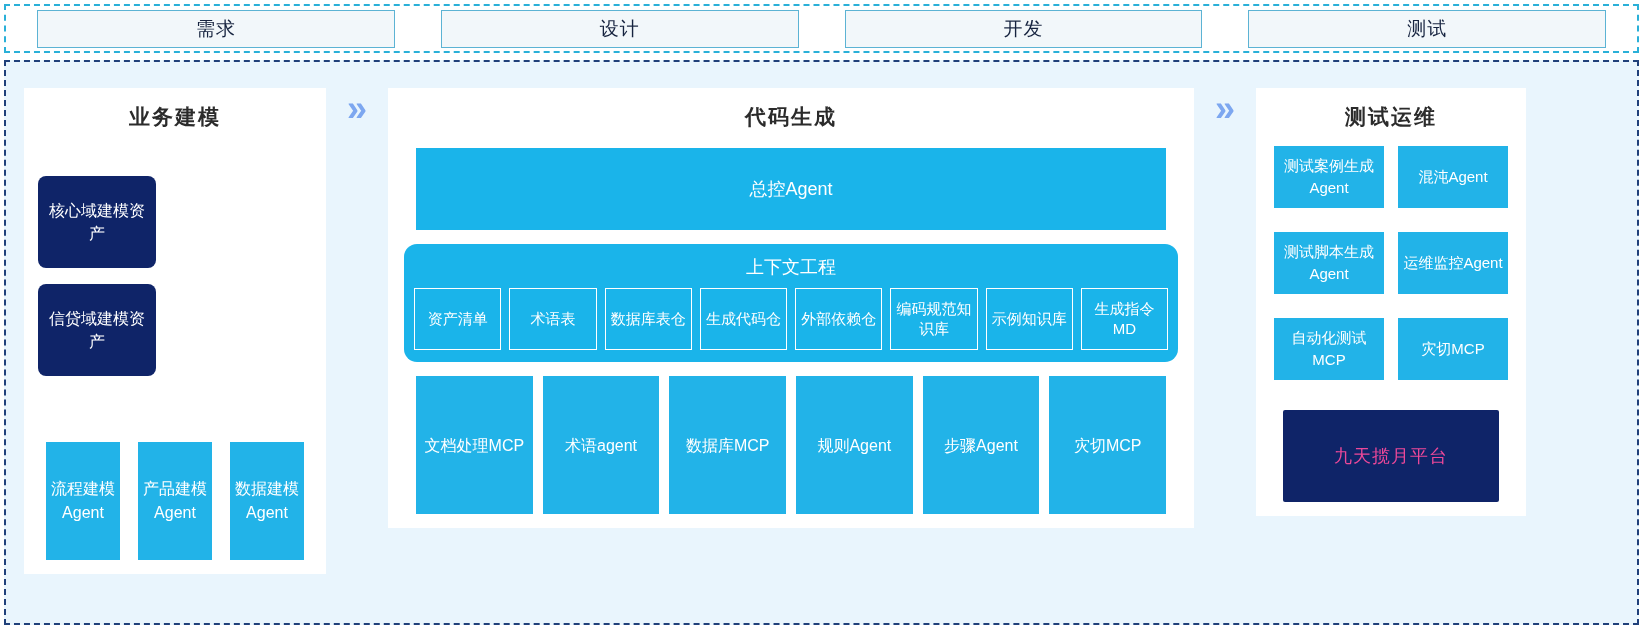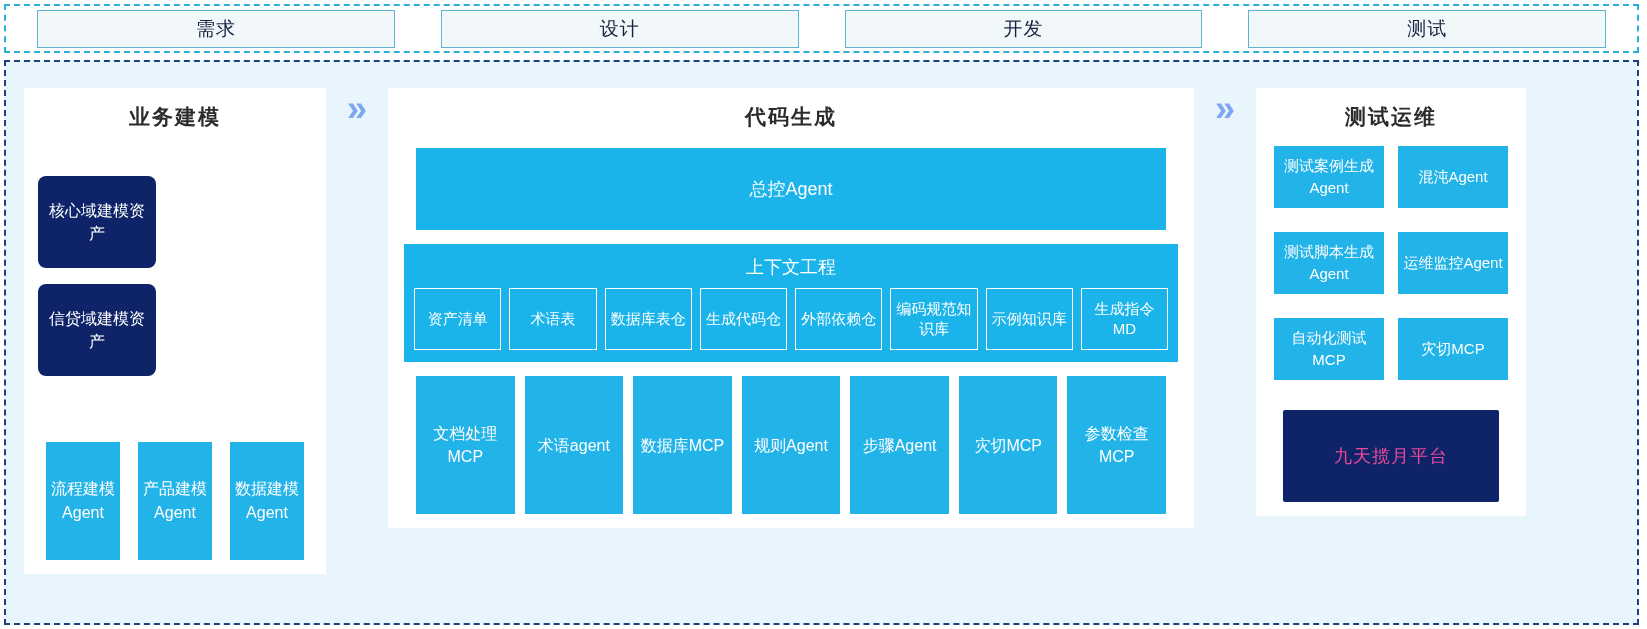--- a/index.html
+++ b/index.html
@@ -144,20 +144,21 @@
     font-size: 18px;
     display: flex;
     align-items: center;
     justify-content: center;
   }
   .ctx-block {
     margin: 14px 2px 0;
     background: #1ab4ea;
     padding: 8px 10px 12px;
     box-sizing: border-box;
+    border-radius: 13px;
   }
   .ctx-title {
     text-align: center;
     color: #ffffff;
     font-size: 18px;
     line-height: 30px;
     margin-bottom: 6px;
   }
   .ctx-items {
     display: flex;
@@ -332,23 +333,20 @@
       </div>
       <div class="tool-card">
         <span>规则Agent</span>
       </div>
       <div class="tool-card">
         <span>步骤Agent</span>
       </div>
       <div class="tool-card">
         <span>灾切MCP</span>
       </div>
-      <div class="tool-card">
-        <span>参数检查MCP</span>
-      </div>
     </div>
   </div>
 
   <div class="chev">
     <span>»</span>
   </div>
 
   <div class="panel panel-right">
     <div class="panel-title">测试运维</div>
     <div class="ops-grid">

